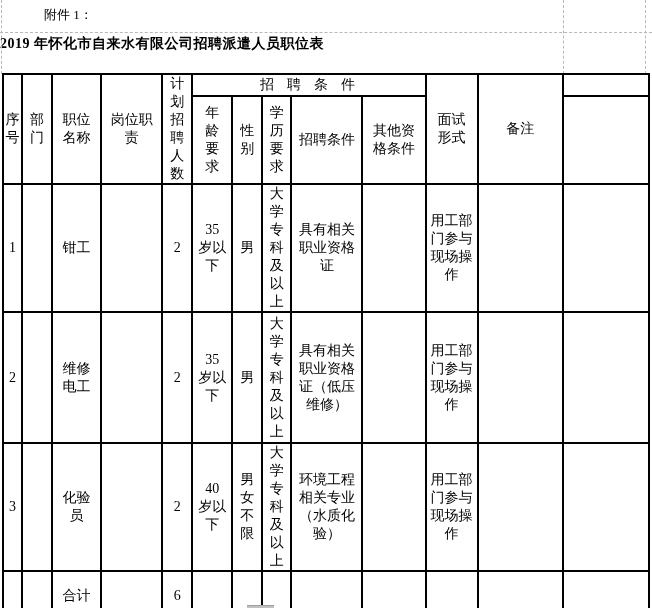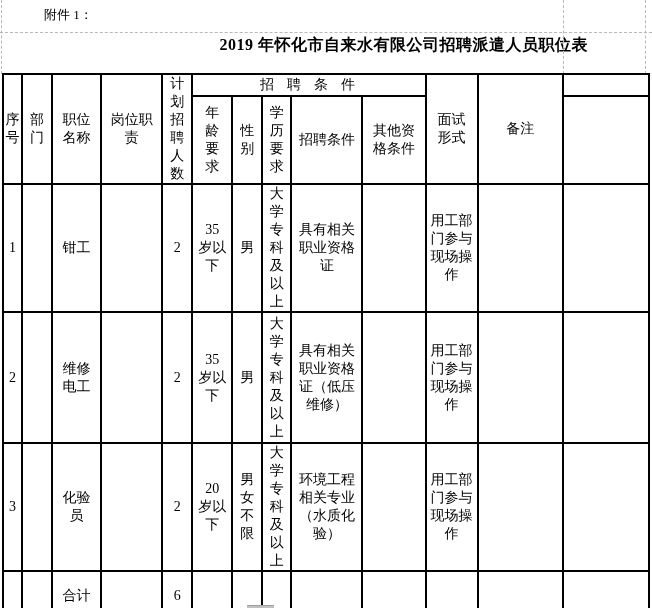--- a/index.html
+++ b/index.html
@@ -17,22 +17,22 @@
     position: absolute;
     left: 8px; top: 6px;
     font-size: 13px;
     white-space: nowrap;
     padding-left: 36px;
   }
   #doc-title {
     position: absolute;
     left: 0; top: 35px;
     width: 588px;
-    text-align: right;
-    font-size: 16px;
+    text-align: left;
+    font-size: 14px;
     font-weight: bold;
     letter-spacing: 0.5px;
     white-space: nowrap;
   }
   
   .vguide {
     position: absolute;
     top: 0; height: 74px; width: 0;
     border-left: 1px dashed #b8b8b8;
   }
@@ -204,21 +204,21 @@
         <td></td>
       </tr>
 
       <tr style="height:126px;">
         <td>3</td>
         <td></td>
         <td>化验
 员</td>
         <td></td>
         <td>2</td>
-        <td>20
+        <td>40
 岁以
 下</td>
         <td>男
 女
 不
 限</td>
         <td>大
 学
 专
 科

